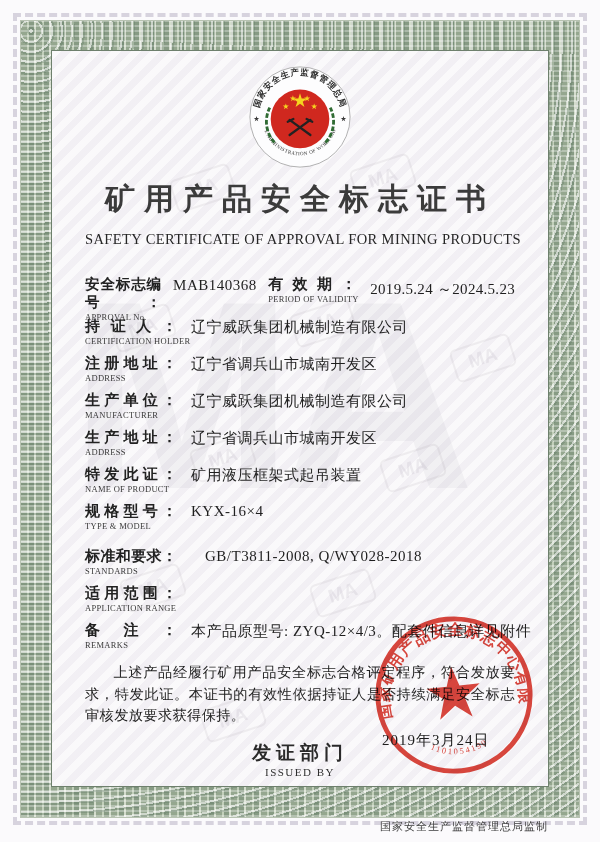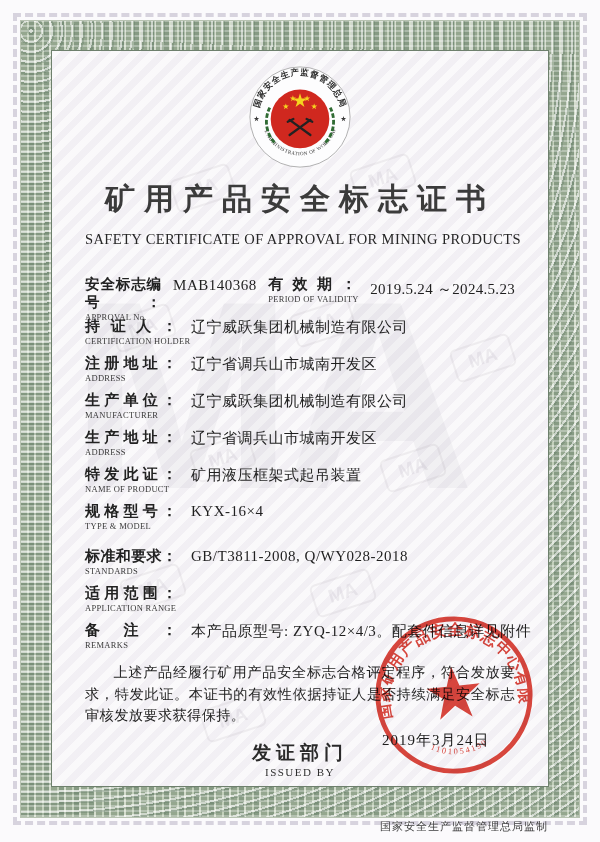--- a/index.html
+++ b/index.html
@@ -74,21 +74,21 @@
     white-space:nowrap;
   }
   .apr-lbl{width:104px;}
   .apr-lbl .lbl-cn{font-size:14.5px;}
   .apr-val{font-size:15px;margin-left:12px;width:130px;padding-top:2px;letter-spacing:.5px;}
   .val-lbl{width:88px;}
   .val-val{font-size:15px;margin-left:14px;padding-top:5px;white-space:nowrap;letter-spacing:.3px;}
   
   .fields{margin-top:6px;}
   .field{display:flex;align-items:flex-start;height:37px;}
-  .field.gap{margin-top:8px;}
+  .field.gap{margin-top:8px;gap:14px;}
   .field .lbl-blk{width:92px;flex:none;}
   .field .lbl-cn{width:92px;}
   .fld-val{font-size:15px;margin-left:14px;padding-top:1px;white-space:nowrap;letter-spacing:.5px;}
   
   .statement{
     margin-top:4px;font-size:14.2px;line-height:21.5px;
     text-indent:2em;letter-spacing:.4px;text-align:justify;
   }
   
   .issuer{margin-top:14px;text-align:center;}

